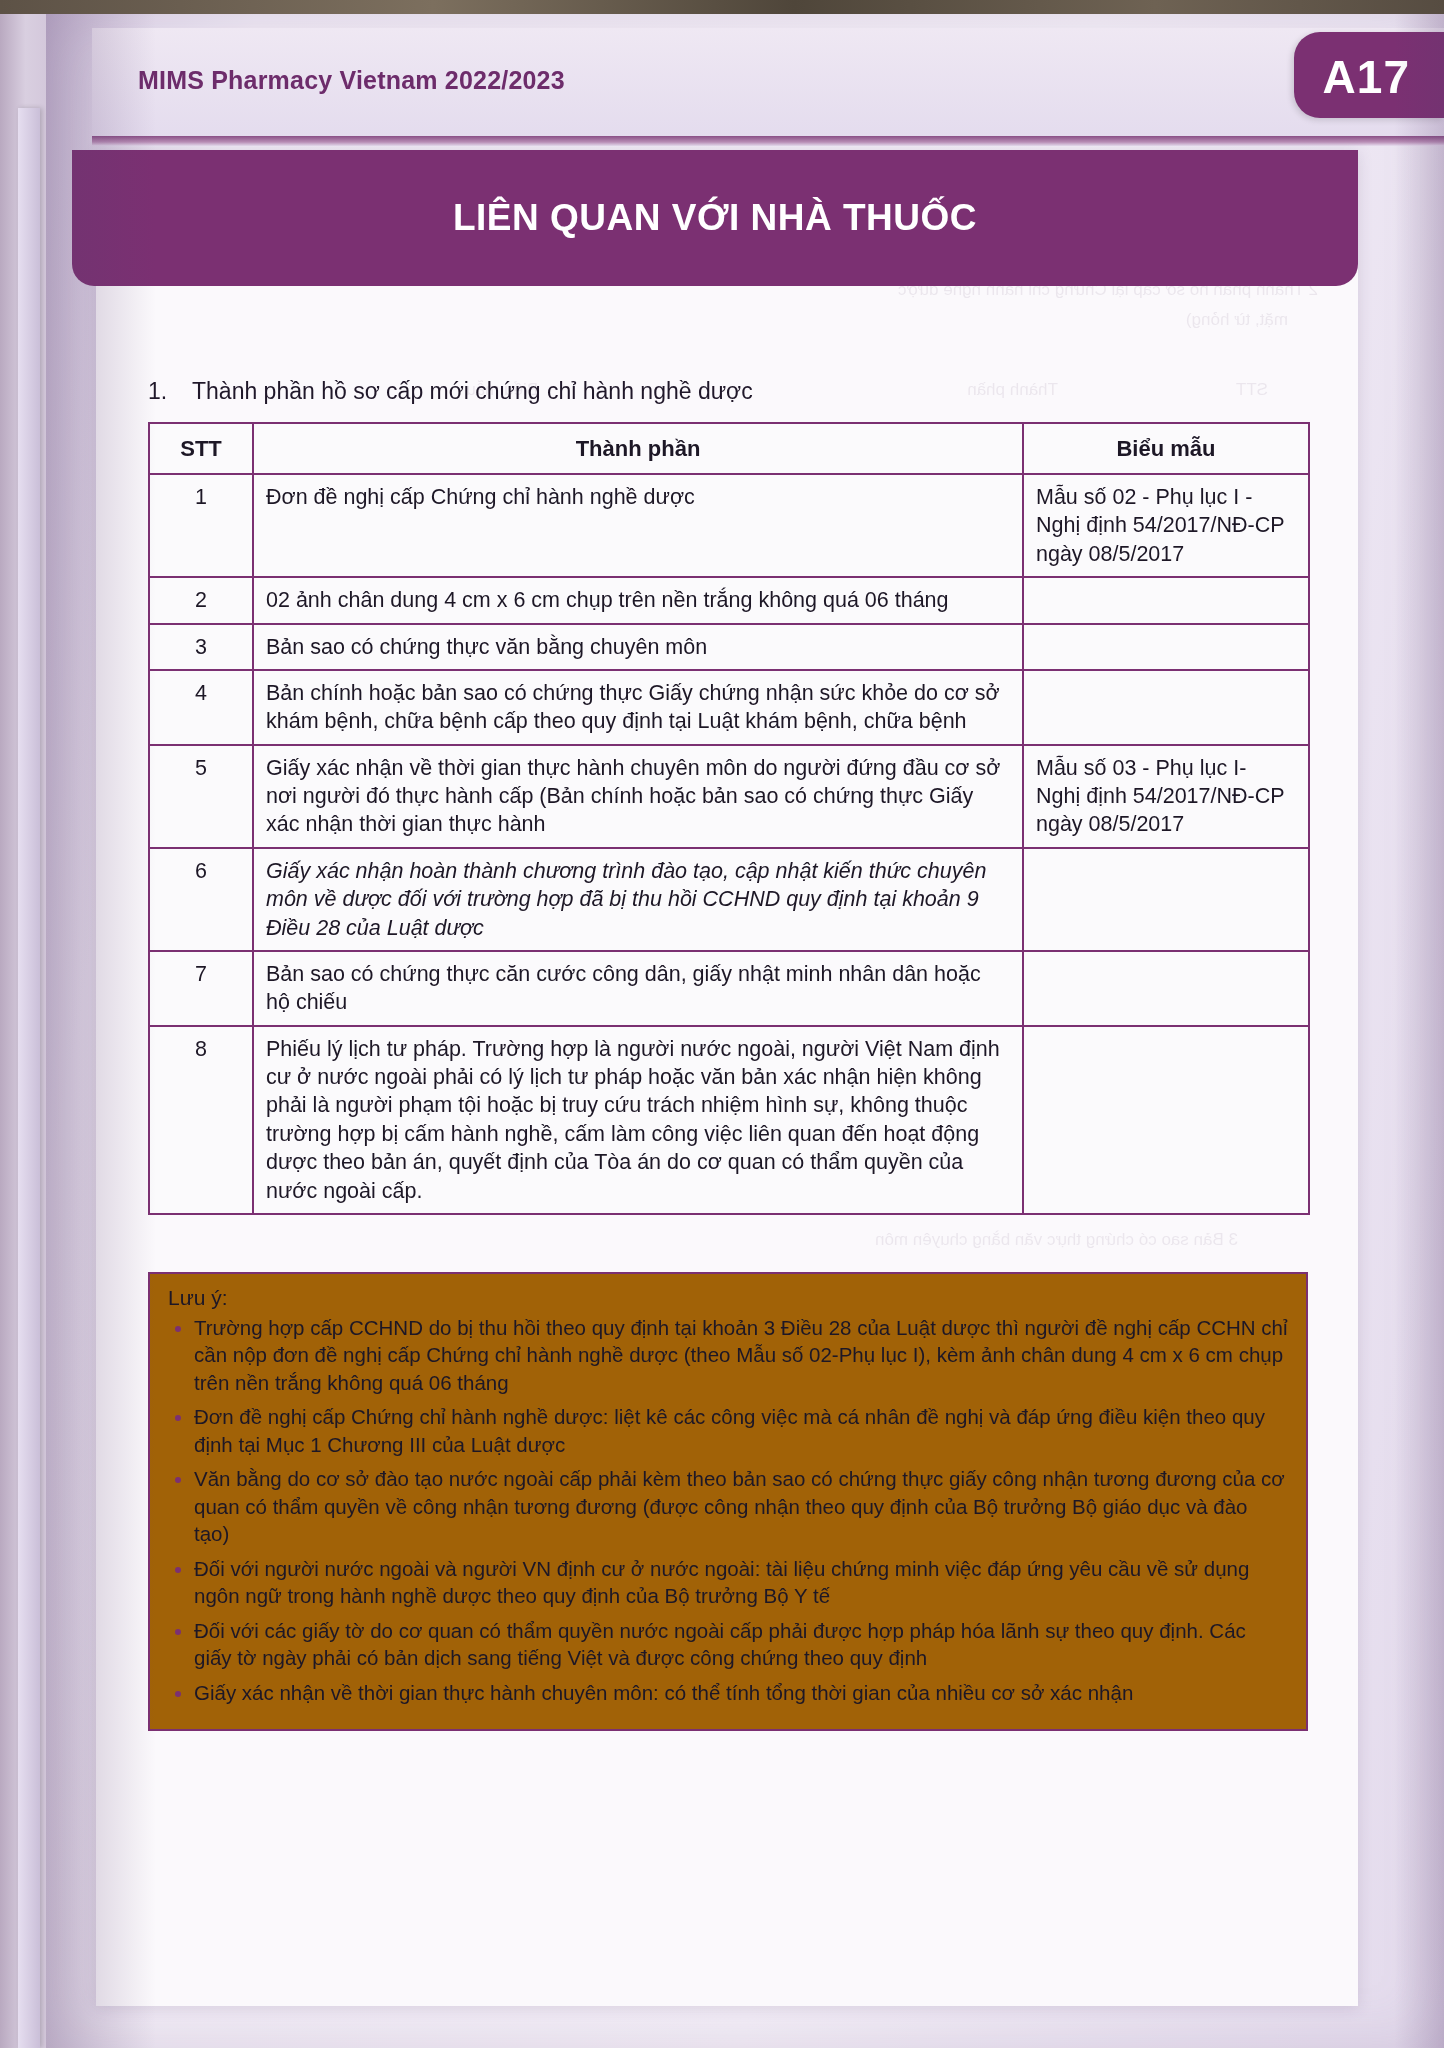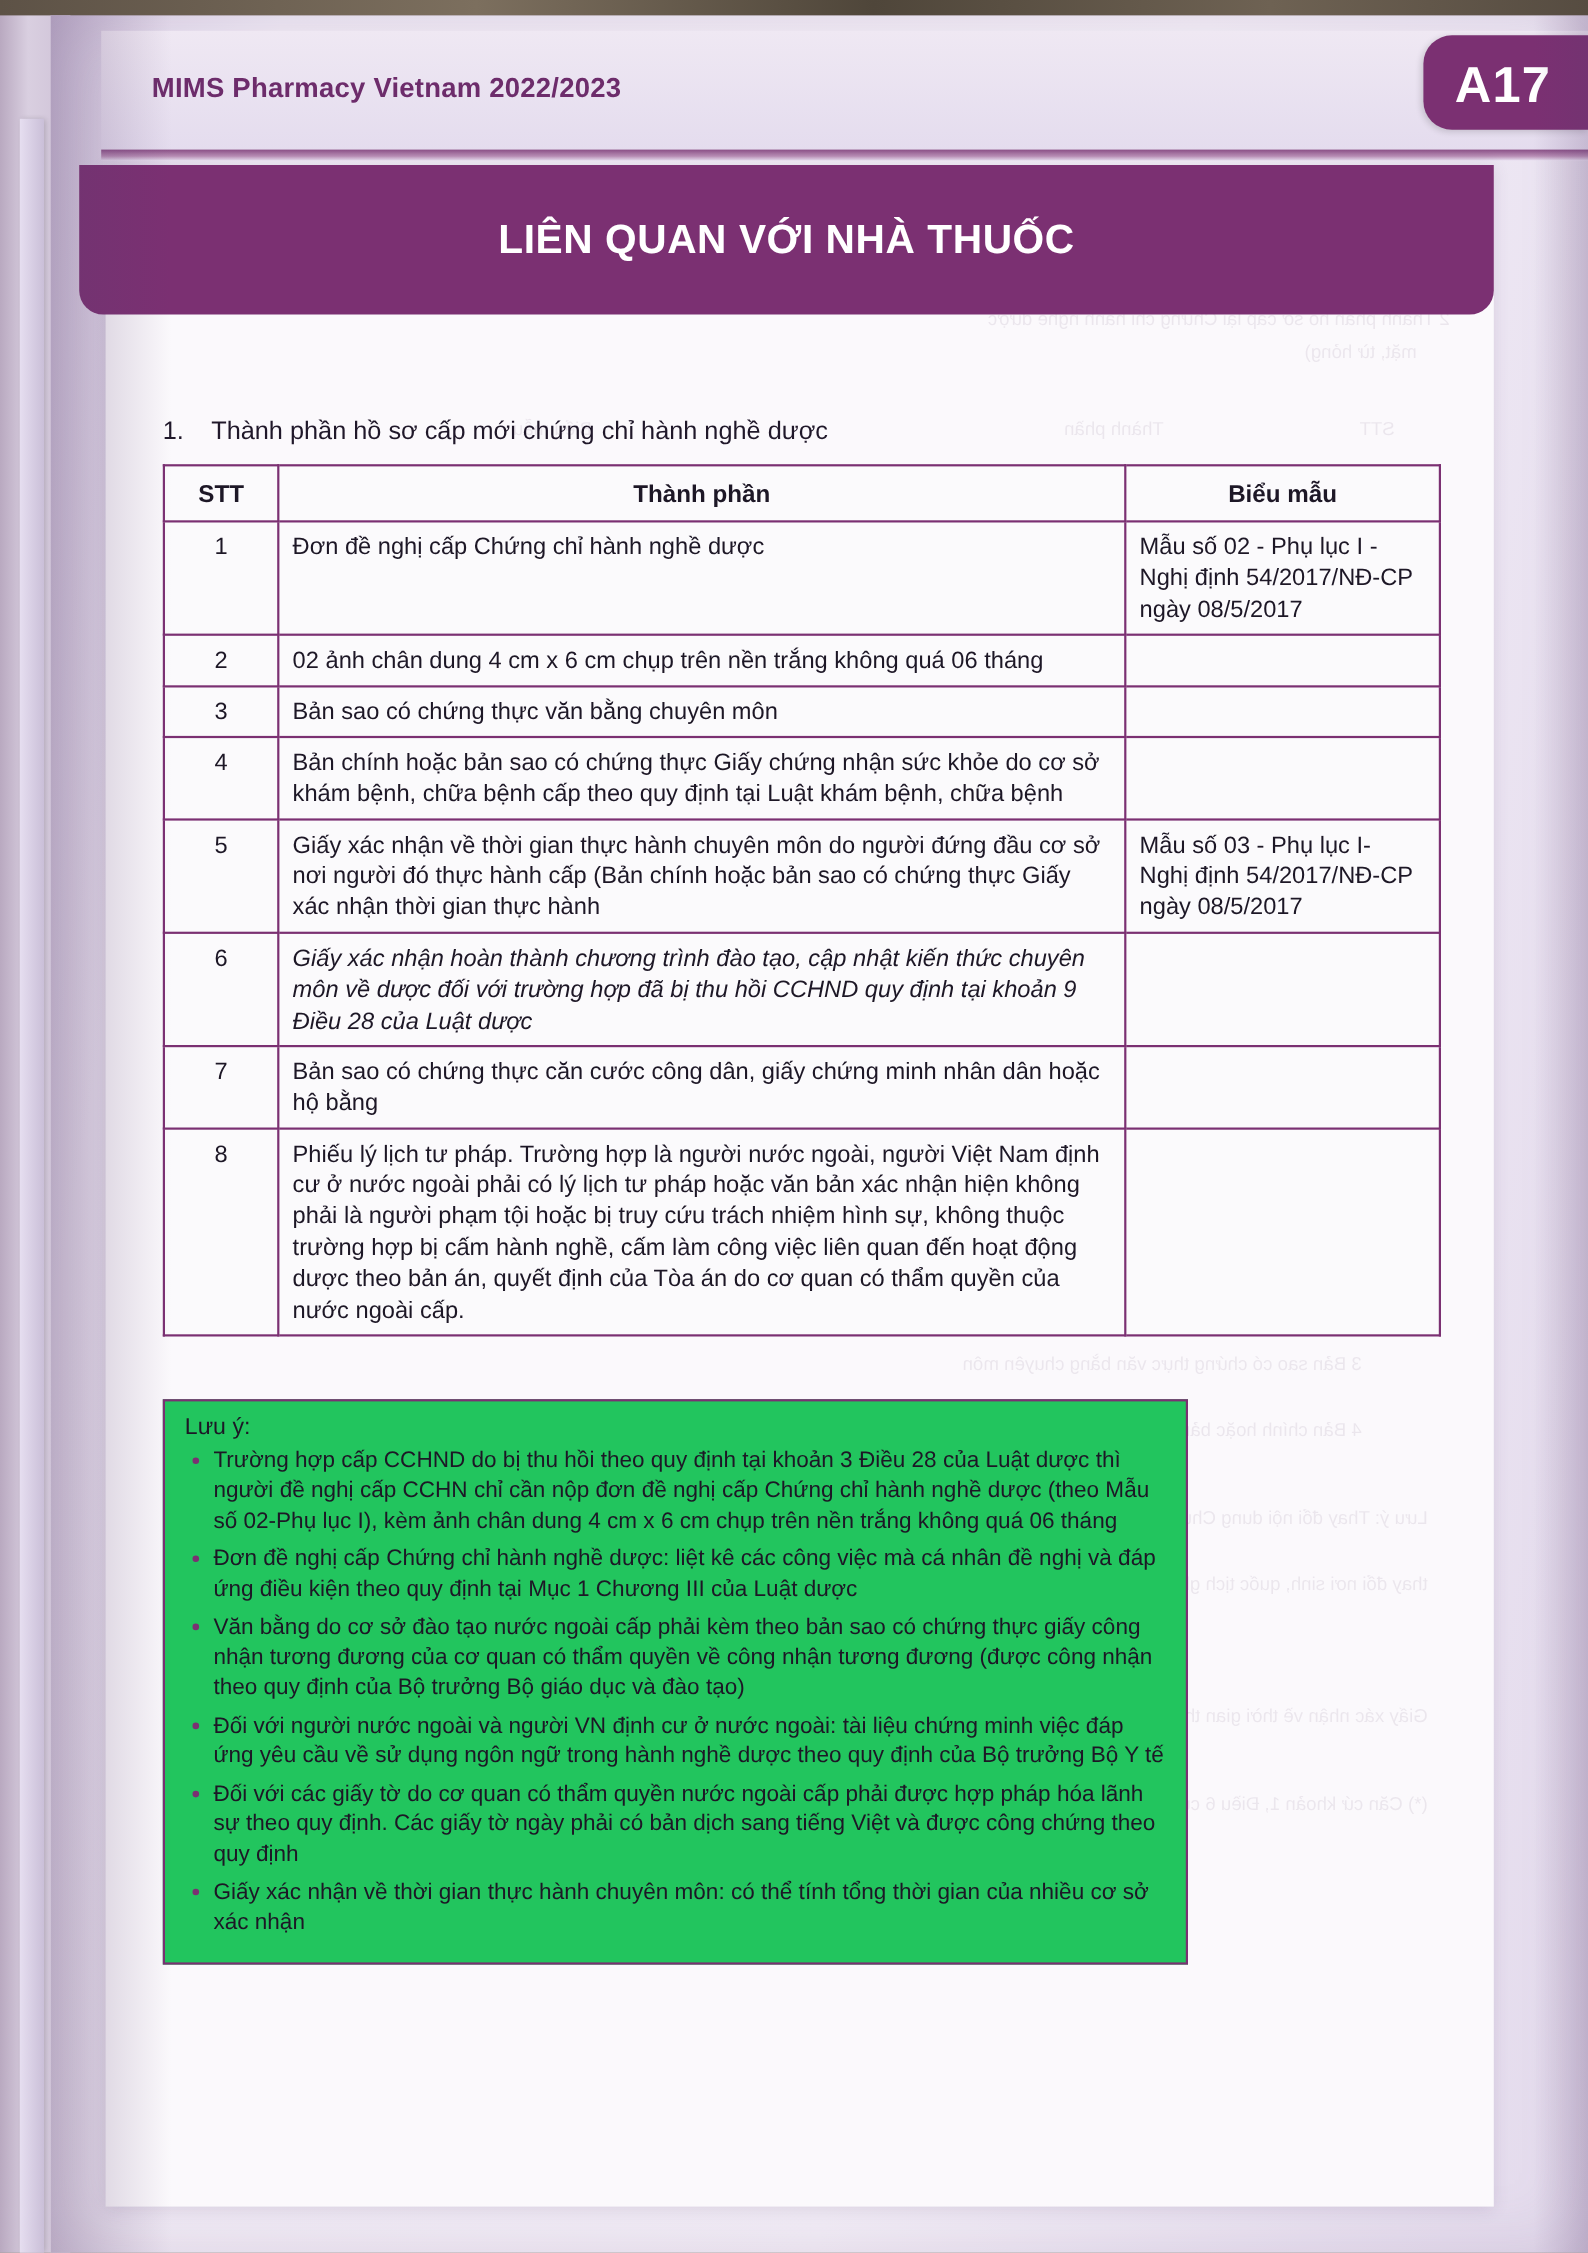--- a/index.html
+++ b/index.html
@@ -163,24 +163,24 @@
   col.c-stt { width: 104px; }
   col.c-tp  { width: 770px; }
   col.c-bm  { width: 286px; }
   td.stt { text-align: center; font-size: 22px; }
   td.ital { font-style: italic; }
 
   
   .notes {
     position: absolute;
     left: 52px; top: 1122px;
-    width: 932px;
+    width: 1160px;
     min-height: 370px;
     border: 2px solid #7b3072;
-    background: #22c55e;
+    background: #a16207;
     padding: 12px 18px 16px 18px;
     box-sizing: border-box;
   }
   .notes .nt-title { font-size: 21px; color: #1d1726; margin-bottom: 4px; }
   .notes ul { margin: 0; padding-left: 26px; }
   .notes li {
     font-size: 20.5px;
     color: #1d1726;
     line-height: 1.34;
     margin-bottom: 7px;
@@ -296,21 +296,21 @@
             <td class="">Giấy xác nhận về thời gian thực hành chuyên môn do người đứng đầu cơ sở nơi người đó thực hành cấp (Bản chính hoặc bản sao có chứng thực Giấy xác nhận thời gian thực hành</td>
             <td>Mẫu số 03 - Phụ lục I- Nghị định 54/2017/NĐ-CP ngày 08/5/2017</td>
           </tr>
           <tr>
             <td class="stt">6</td>
             <td class="ital">Giấy xác nhận hoàn thành chương trình đào tạo, cập nhật kiến thức chuyên môn về dược đối với trường hợp đã bị thu hồi CCHND quy định tại khoản 9 Điều 28 của Luật dược</td>
             <td></td>
           </tr>
           <tr>
             <td class="stt">7</td>
-            <td class="">Bản sao có chứng thực căn cước công dân, giấy chứng minh nhân dân hoặc hộ bằng</td>
+            <td class="">Bản sao có chứng thực căn cước công dân, giấy nhật minh nhân dân hoặc hộ chiếu</td>
             <td></td>
           </tr>
           <tr>
             <td class="stt">8</td>
             <td class="">Phiếu lý lịch tư pháp. Trường hợp là người nước ngoài, người Việt Nam định cư ở nước ngoài phải có lý lịch tư pháp hoặc văn bản xác nhận hiện không phải là người phạm tội hoặc bị truy cứu trách nhiệm hình sự, không thuộc trường hợp bị cấm hành nghề, cấm làm công việc liên quan đến hoạt động dược theo bản án, quyết định của Tòa án do cơ quan có thẩm quyền của nước ngoài cấp.</td>
             <td></td>
           </tr>
         </tbody>
     </table>
 

